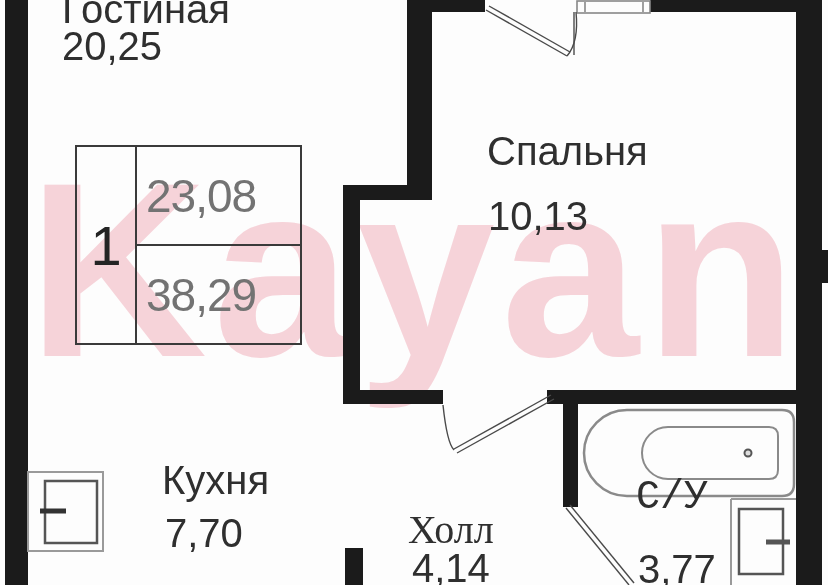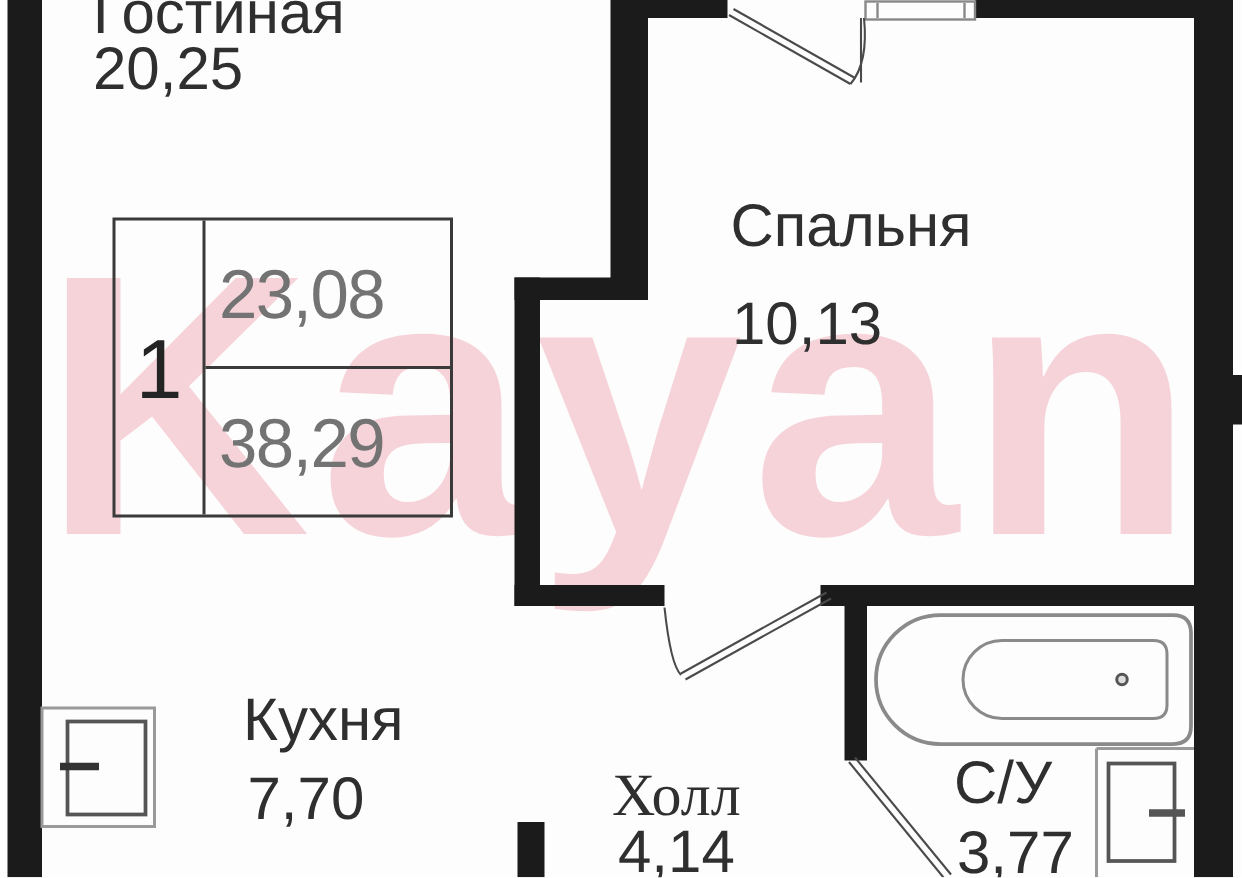--- a/index.html
+++ b/index.html
@@ -113,21 +113,21 @@
 
   <div class="room-label" style="left:487px;top:129px;">Спальня</div>
   <div class="room-area" style="left:488px;top:179px;margin-top:15px;">10,13</div>
 
   <div class="room-label" style="left:162px;top:458px;">Кухня</div>
   <div class="room-area" style="left:165px;top:511px;">7,70</div>
 
   <div class="room-label" style="left:408px;top:508px;font-family:Liberation Serif, serif;">Холл</div>
   <div class="room-area" style="left:412px;top:546px;">4,14</div>
 
-  <div class="room-label" style="left:636px;top:500px;">С/У</div>
+  <div class="room-label" style="left:636px;top:476px;font-family:Liberation Mono, monospace;">С/У</div>
   <div class="room-area" style="left:638px;top:547px;">3,77</div>
 
   <div class="info-table">
     <div class="col-rooms">1</div>
     <div class="col-areas">
       <div class="area-row">23,08</div>
       <div class="area-row">38,29</div>
     </div>
   </div>
 

